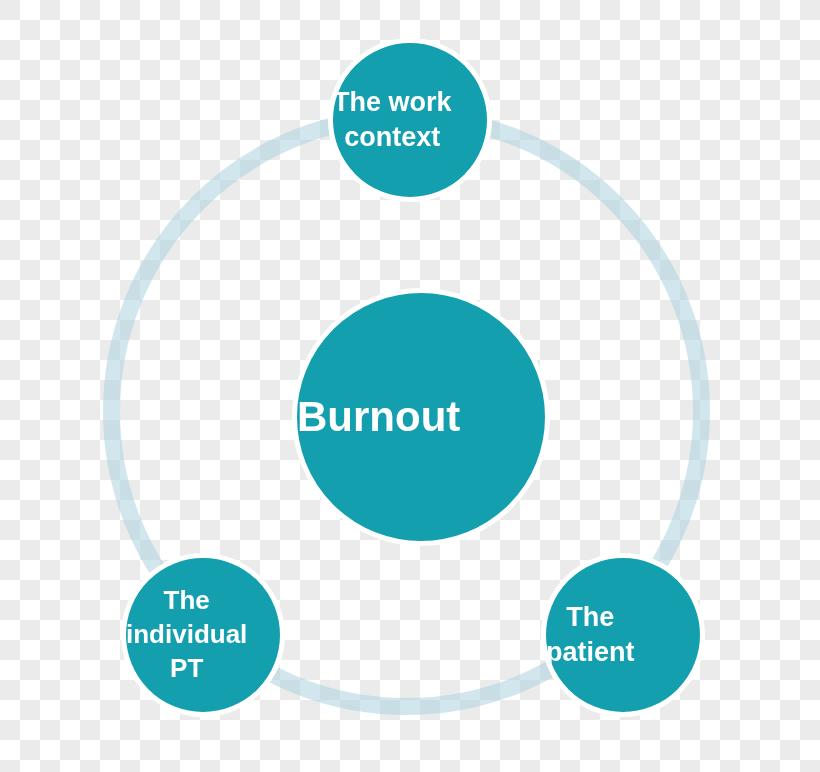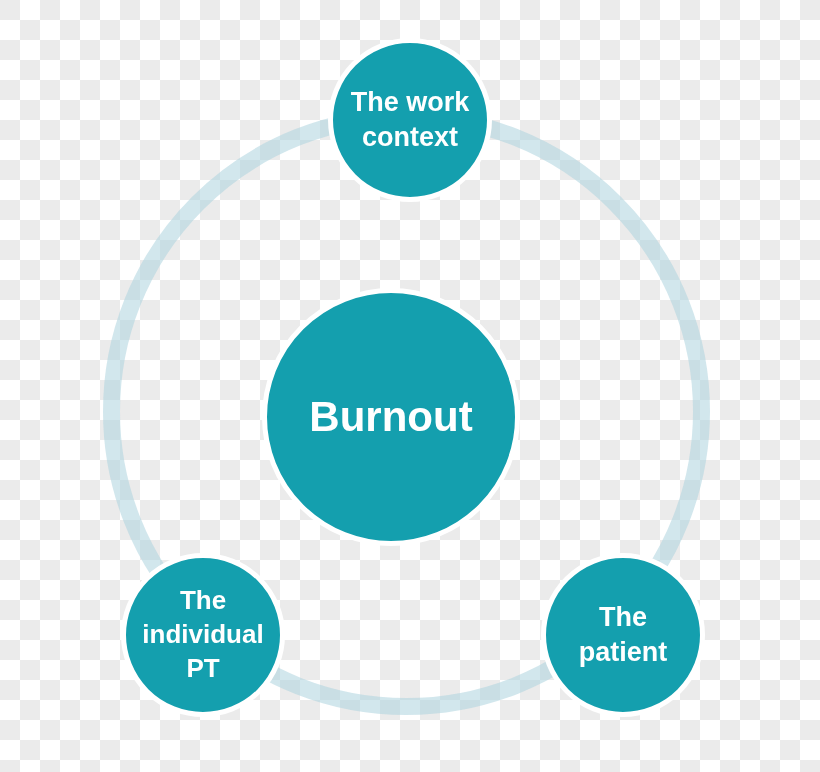--- a/index.html
+++ b/index.html
@@ -30,31 +30,30 @@
     z-index:1;
   }
   .node{
     position:absolute;
     z-index:2;
     border-radius:50%;
     background:var(--node-fill);
     border:5px solid var(--node-border);
     display:flex;
     align-items:center;
-    justify-content:center;
     text-align:center;
     color:var(--label-text);
     font-weight:bold;
   }
   .node .label{
     white-space:pre-line;
     line-height:1.3;
   }
   .node-center{
-    left:262px;top:288px;
+    left:292px;top:288px;
     width:248px;height:248px;
   }
   .node-center .label{
     font-size:42px;
     line-height:1.1;
   }
   .node-satellite{
     width:154px;height:154px;
   }
   .node-top{left:328px;top:38px;}

